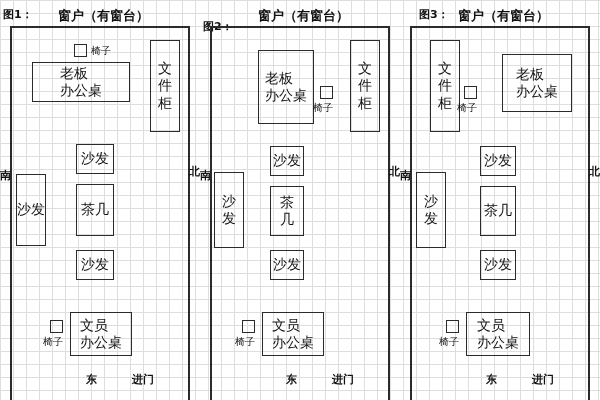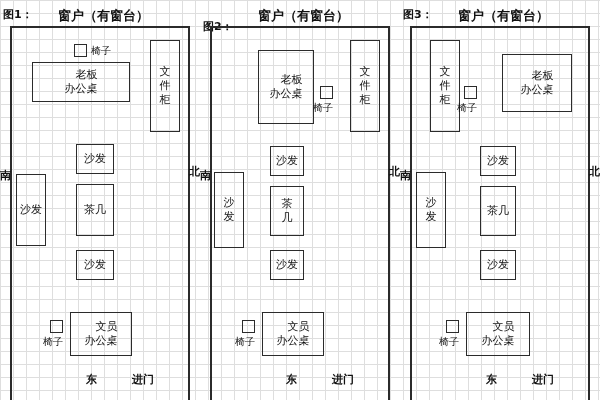--- a/index.html
+++ b/index.html
@@ -19,21 +19,21 @@
   .room {
     position:absolute; left:10px; top:26px; width:180px; height:380px;
     border:2px solid #2b2b2b; border-bottom:none;
   }
   .wall-seg { position:absolute; bottom:0; height:2px; background:#2b2b2b; }
   .seg-a { left:-2px; width:124px; }
   .seg-b { left:158px; width:20px; }
   .box {
     position:absolute; border:1.5px solid #2b2b2b; background:transparent;
     display:flex; align-items:center; justify-content:center;
-    text-align:right; font-size:11px; line-height:1.25; white-space:pre-line;
+    text-align:left; font-size:14px; line-height:1.25; white-space:pre-line;
   }
   .sq { position:absolute; width:13px; height:13px; border:1.5px solid #2b2b2b; }
   .lbl { position:absolute; font-size:10px; white-space:pre-line; }
   .dir { position:absolute; font-size:11px; font-weight:bold; }
   .dir-south { left:0px; top:168px; }
   .dir-north { left:189px; top:164px; }
   .dir-east  { left:86px; top:372px; }
   .door-lbl  { position:absolute; left:132px; top:372px; font-size:11px; font-weight:bold; }
 </style>
 </head>
@@ -105,21 +105,21 @@
 办公桌</div>
     </div>
 
     <span class="dir dir-south">南</span>
     <span class="dir dir-north">北</span>
     <span class="dir dir-east">东</span>
     <span class="door-lbl">进门</span>
   </div>
 
   <div class="panel">
-    <span class="fig-title" style="left:3px;">图3：</span>
+    <span class="fig-title" style="left:3px;padding-left:16px;">图3：</span>
     <span class="win-label" style="left:58px;">窗户（有窗台）</span>
 
     <div class="room">
       <div class="wall-seg seg-a"></div>
       <div class="wall-seg seg-b"></div>
 
       <div class="box" style="left:18px; top:12px; width:30px; height:92px;">文
 件
 柜</div>
       <div class="sq" style="left:52px; top:58px;"></div>

